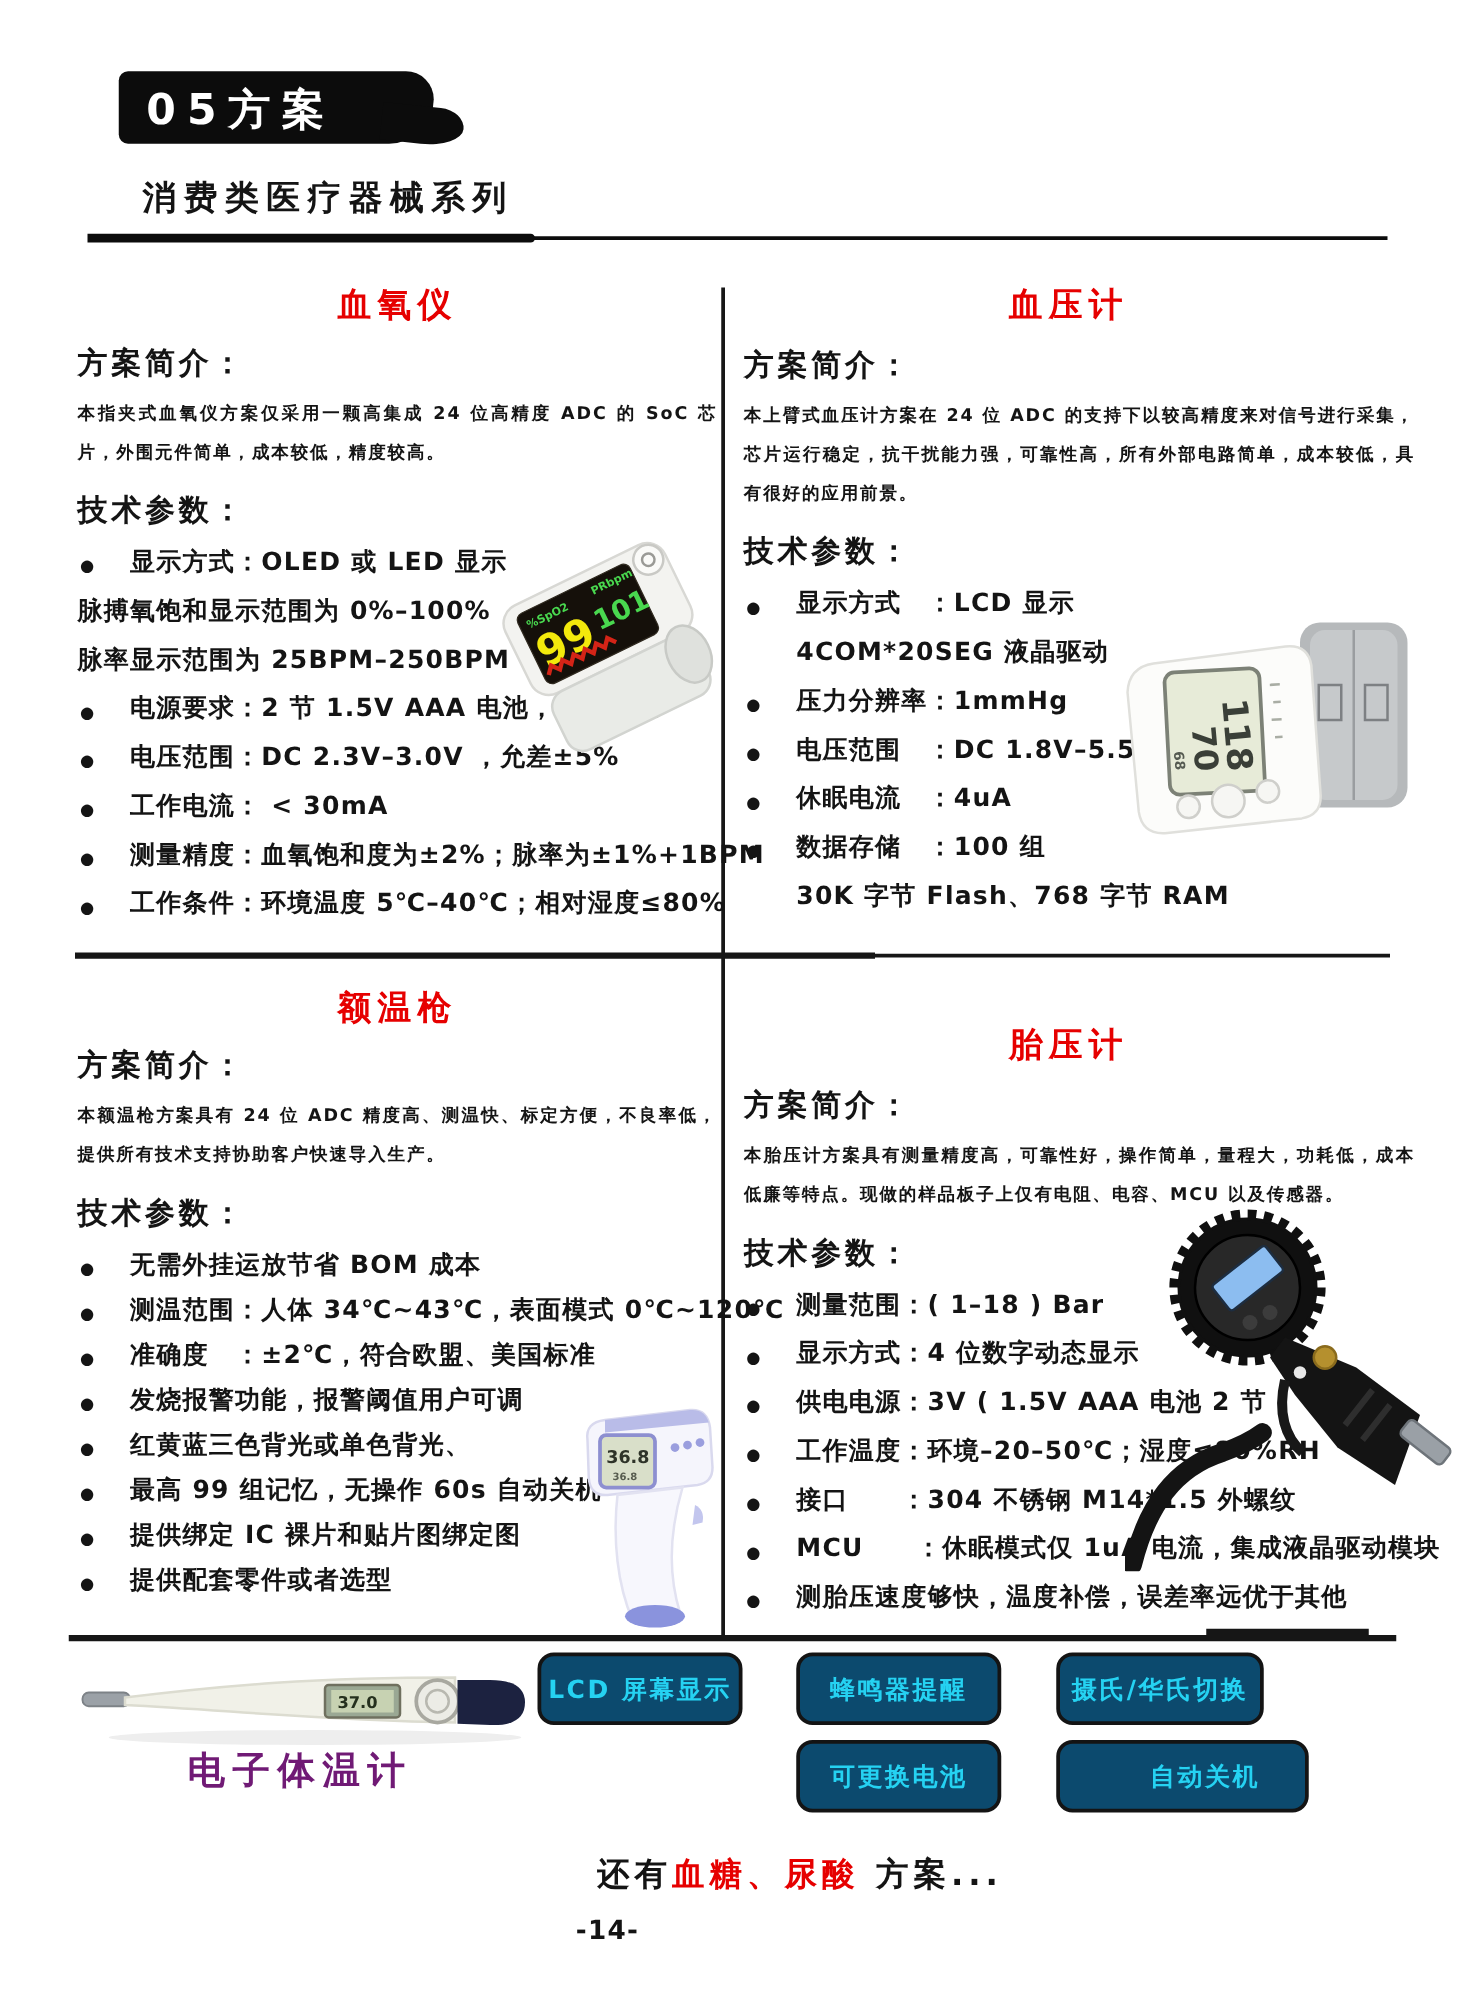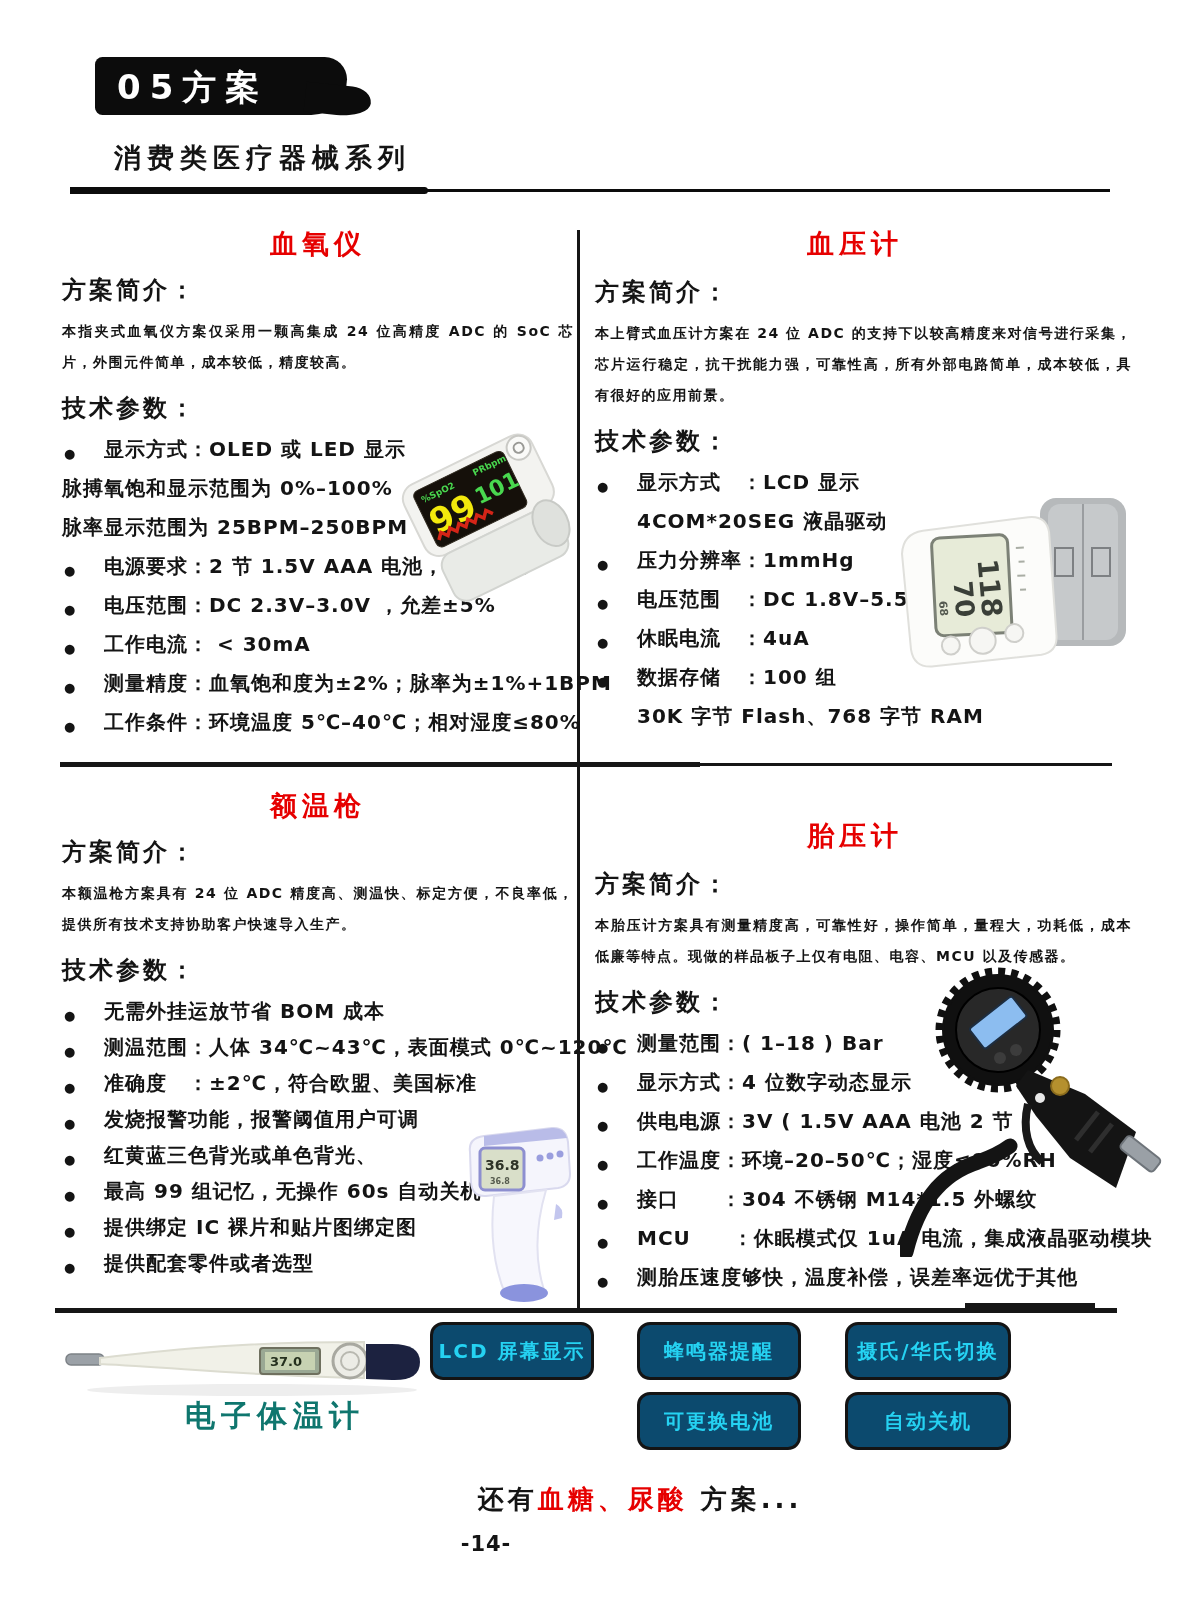--- a/index.html
+++ b/index.html
@@ -41,22 +41,22 @@
   .brow.cont-flush{padding-left:0;}
   .brow.cont-flush::before{content:"";}
   .brow.cont-indent::before{content:"";}
   .q3 .brow{margin-bottom:11px;}
 
   
   .img-abs{position:absolute;}
   svg text{font-family:"DejaVu Sans",sans-serif;font-weight:700;}
 
   
-  .thermo-label{position:absolute;left:150px;top:1396px;width:250px;text-align:center;
-                color:#0f766e;font-size:30px;letter-spacing:6px;}
+  .thermo-label{position:absolute;left:150px;top:1396px;width:250px;
+                color:#701a75;font-size:30px;letter-spacing:6px;}
   .pill{position:absolute;width:158px;height:52px;border:3px solid #141414;border-radius:13px;
         display:flex;align-items:center;justify-content:center;background:#0c4a6e;
         color:#25d2f2;font-size:20px;letter-spacing:2px;white-space:nowrap;}
 
   
   .more-line{position:absolute;left:100px;top:1482px;width:1080px;text-align:center;
              font-size:26px;letter-spacing:4px;}
   .more-line .red{color:#e60000;}
   .page-num{position:absolute;left:0;top:1532px;width:972px;text-align:center;font-size:21px;letter-spacing:1px;}
 </style>
@@ -236,18 +236,18 @@
       <path d="M304 26 L330 26 Q358 26 358 44 Q358 63 330 62 L304 61 Z" fill="#1c2240"></path>
     </svg>
   </div>
 
   <div class="thermo-label">电子体温计</div>
 
   <div class="pill" style="left:430px;top:1322px;">LCD 屏幕显示</div>
   <div class="pill" style="left:637px;top:1322px;">蜂鸣器提醒</div>
   <div class="pill" style="left:845px;top:1322px;width:160px;">摄氏/华氏切换</div>
   <div class="pill" style="left:637px;top:1392px;">可更换电池</div>
-  <div class="pill" style="left:845px;top:1392px;width:160px;">自动关机</div>
+  <div class="pill" style="left:845px;top:1392px;width:160px;padding-left:36px;">自动关机</div>
 
   <div class="more-line"><span>还有</span><span class="red">血糖、尿酸</span><span> 方案...</span></div>
   <div class="page-num">-14-</div>
 
 </div>
 
 </body></html>

